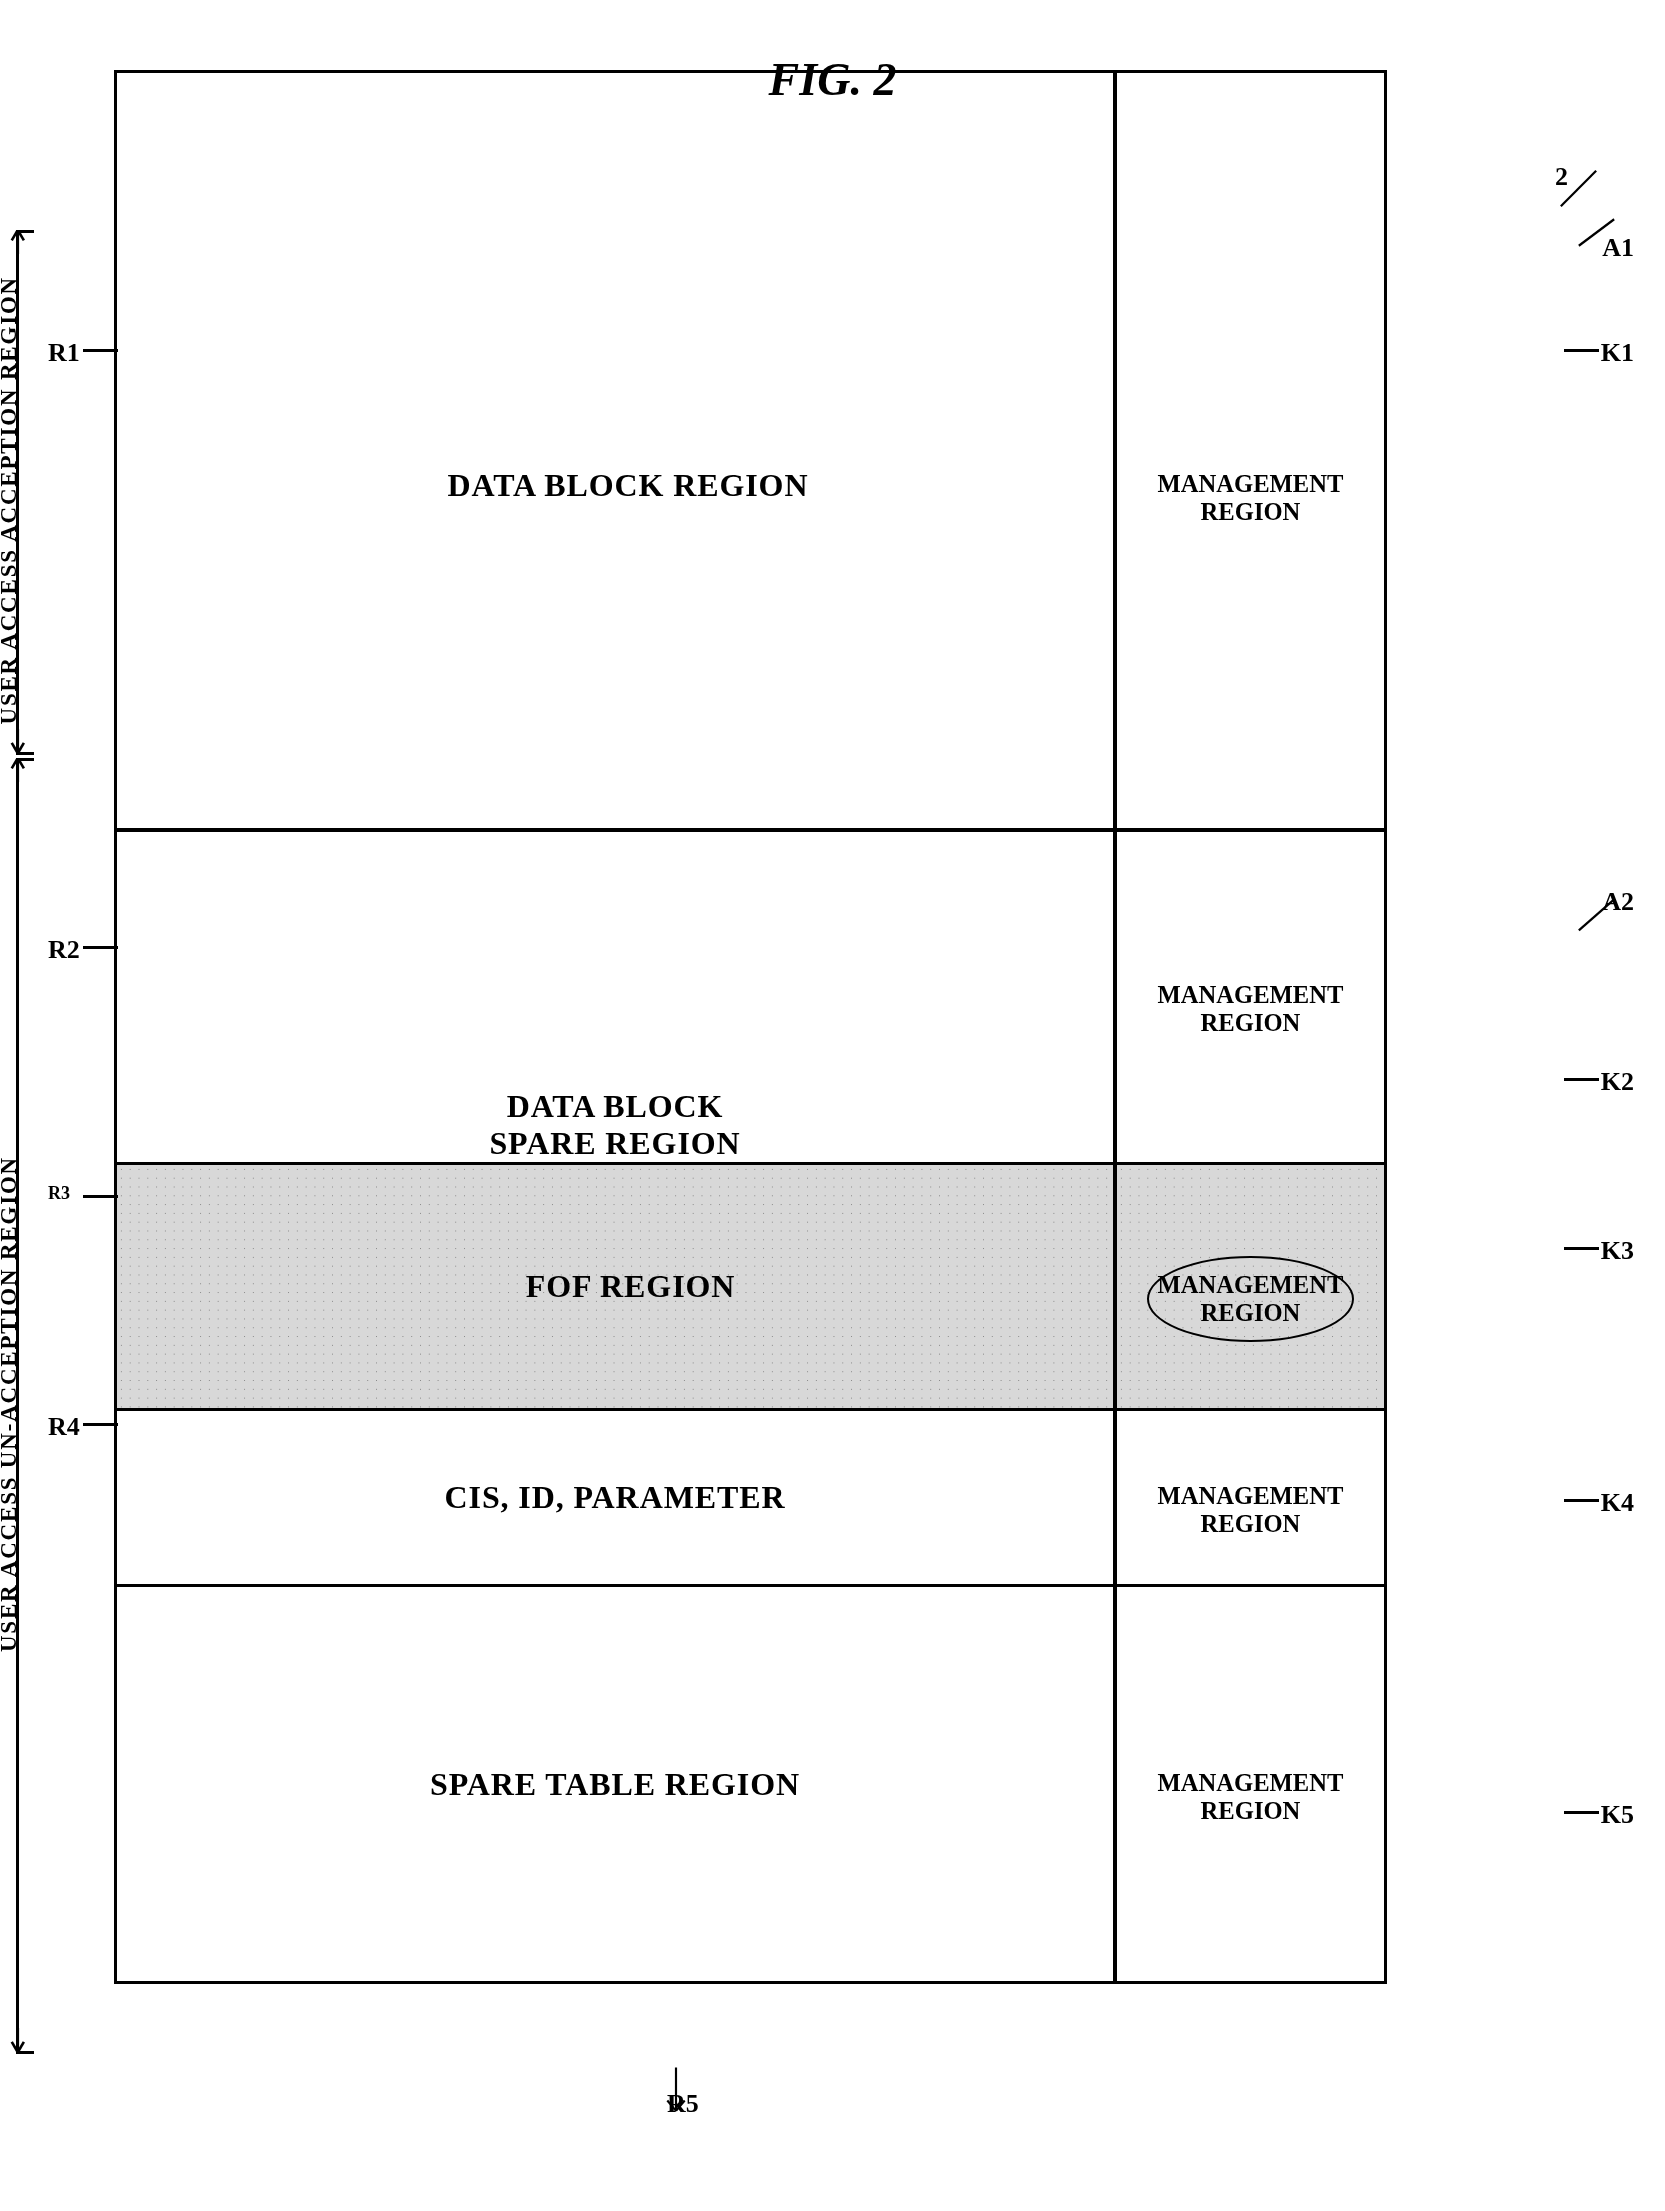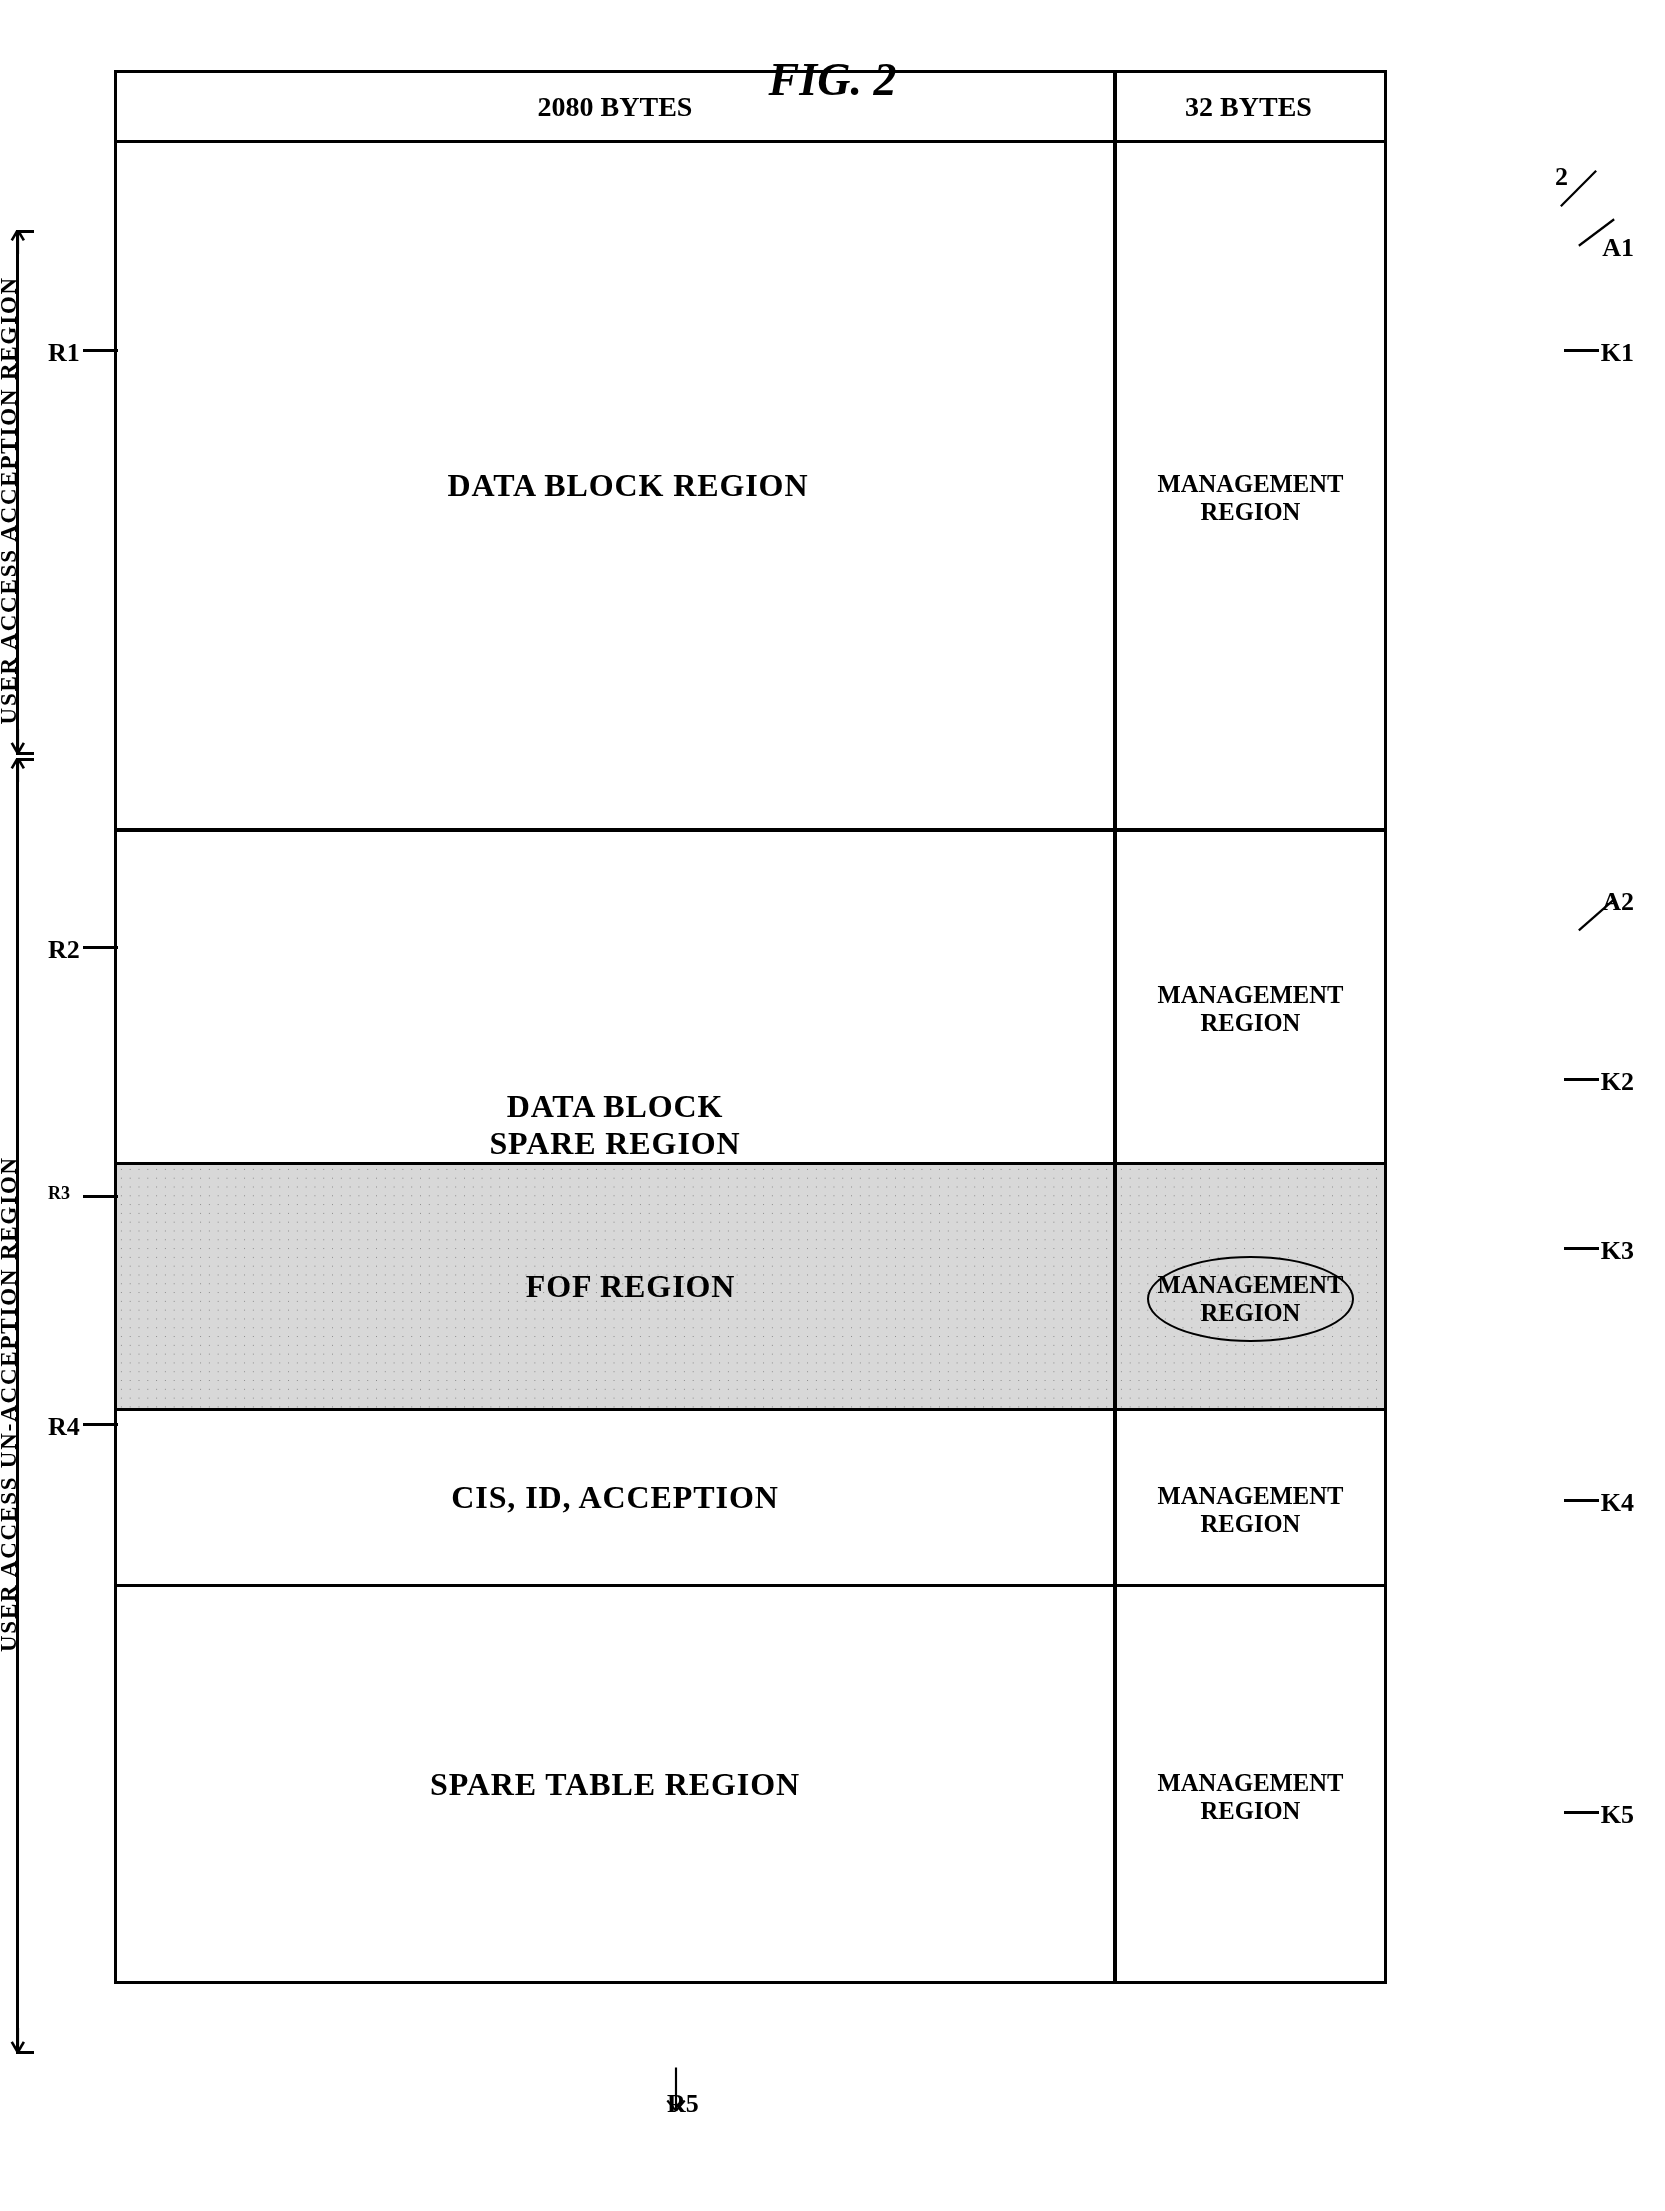--- a/index.html
+++ b/index.html
@@ -289,24 +289,20 @@
 <div style="position:absolute; top:162px; right:97px; font-size:26px; font-weight:bold;">2</div>
 
 <svg style="position:absolute; top:162px; right:60px; width:53px; height:53px;" viewBox="0 0 60 60" width="53" height="53">
   <line x1="50" y1="10" x2="10" y2="50" stroke="#000" stroke-width="2.5"></line>
 </svg>
 
 <div class="outer-box">
 
   <div class="vertical-divider"></div>
 
-  <div class="header-row">
-    <div class="header-left">2080 BYTES</div>
-    <div class="header-right">32 BYTES</div>
-  </div>
 
   <div class="row-r1">
     <div class="row-r1-left">
       <span class="region-label">DATA BLOCK REGION</span>
     </div>
     <div class="row-r1-right">
       <span class="region-label-small">MANAGEMENT<br>REGION</span>
     </div>
   </div>
 
@@ -325,21 +321,21 @@
     <div class="row-r3-left">
       <span class="region-label">FOF REGION</span>
     </div>
     <div class="row-r3-right">
       <span class="oval-border region-label-small">MANAGEMENT<br>REGION</span>
     </div>
   </div>
 
   <div class="row-r4">
     <div class="row-r4-left">
-      <span class="region-label">CIS, ID, ACCEPTION</span>
+      <span class="region-label">CIS, ID, PARAMETER</span>
     </div>
     <div class="row-r4-right">
       <span class="region-label-small">MANAGEMENT<br>REGION</span>
     </div>
   </div>
 
   <div class="row-r5">
     <div class="row-r5-left">
       <span class="region-label">SPARE TABLE REGION</span>
     </div>

